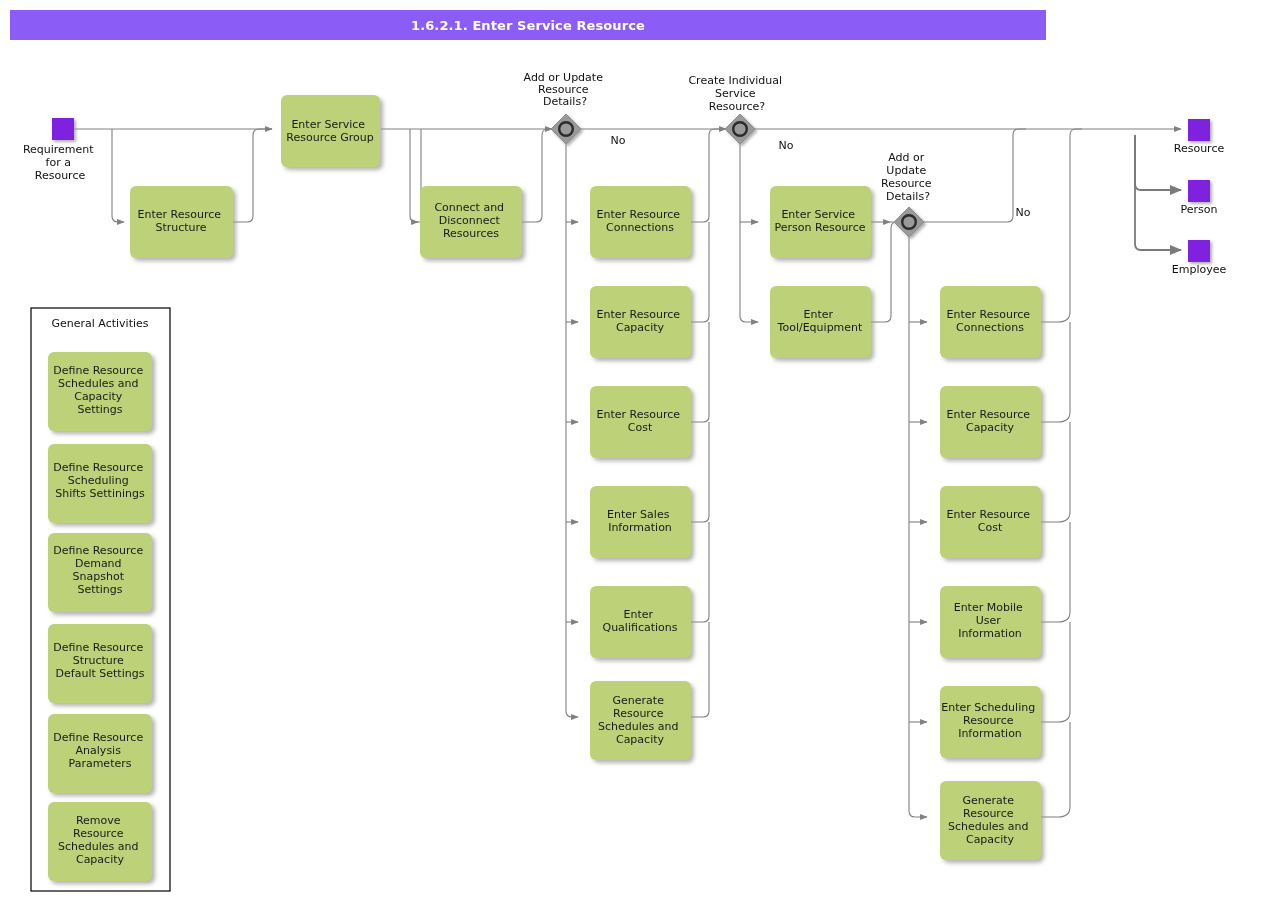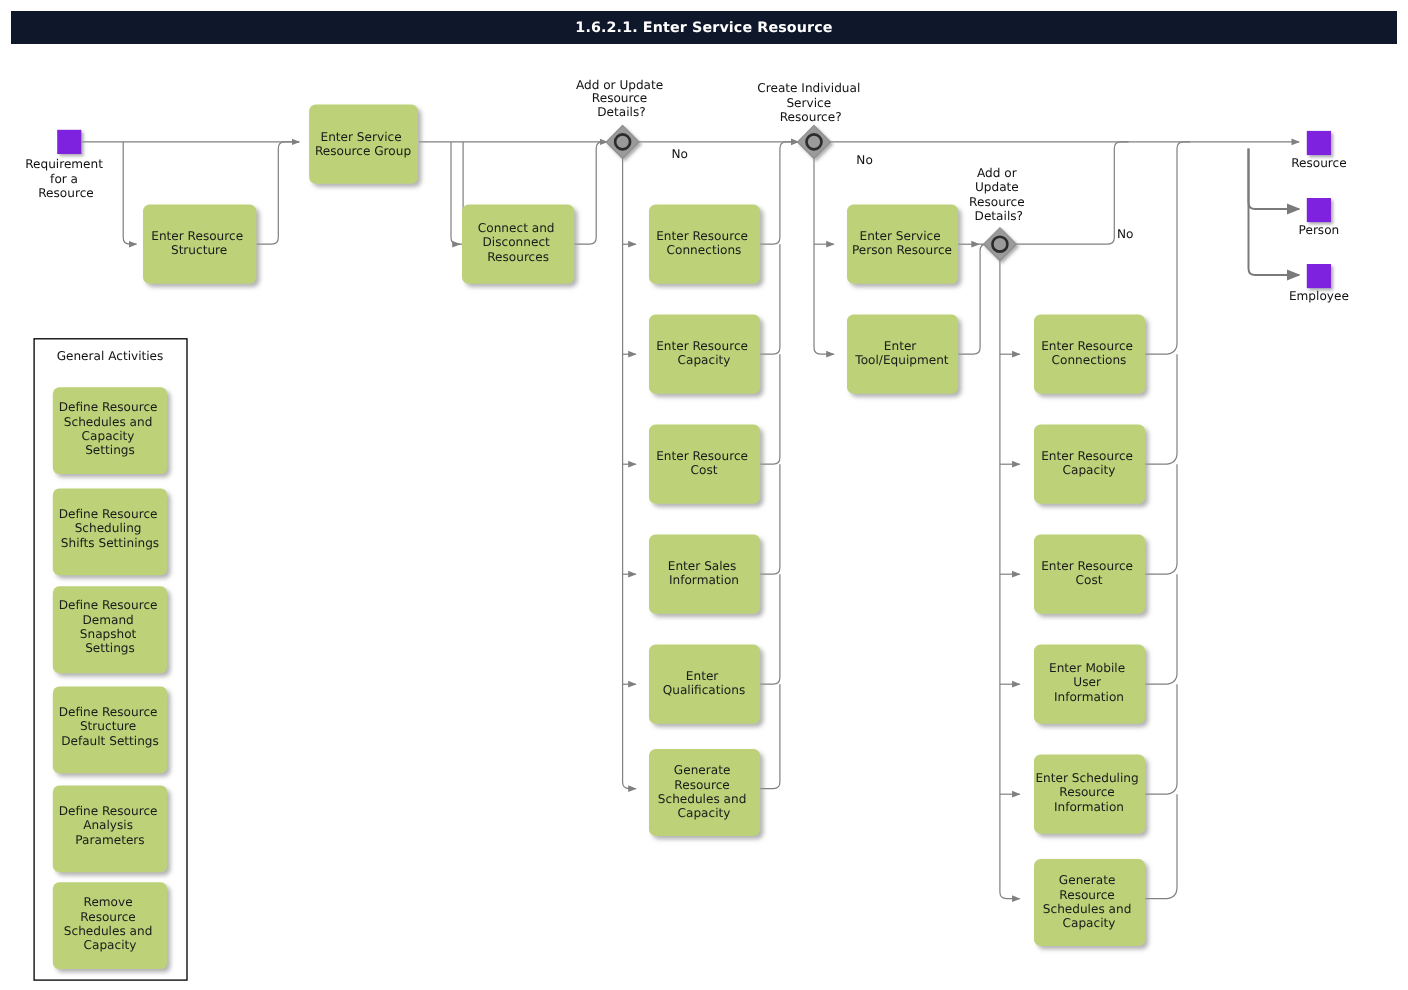--- a/index.html
+++ b/index.html
@@ -4,22 +4,22 @@
 <title>1.6.2.1. Enter Service Resource</title>
 <style>
   html,body{margin:0;padding:0;background:#ffffff;}
   body{
     width:1280px;height:900px;position:relative;overflow:hidden;
     font-family:"DejaVu Sans", sans-serif;
   }
   #canvas{position:absolute;left:0;top:0;width:1280px;height:900px;}
 
   .title-bar{
-    position:absolute;left:10px;top:10px;width:1260px;height:30px;
-    background:#0f172a;
+    position:absolute;left:10px;top:10px;width:1036px;height:30px;
+    background:#8b5cf6;
     display:flex;align-items:center;justify-content:center;text-align:right;
   }
   .title-text{
     color:#ffffff;font-size:13px;font-weight:bold;
     font-family:"DejaVu Sans", sans-serif;letter-spacing:0.1px;
   }
 
   
   .node-label{
     font-family:"DejaVu Sans", sans-serif;

